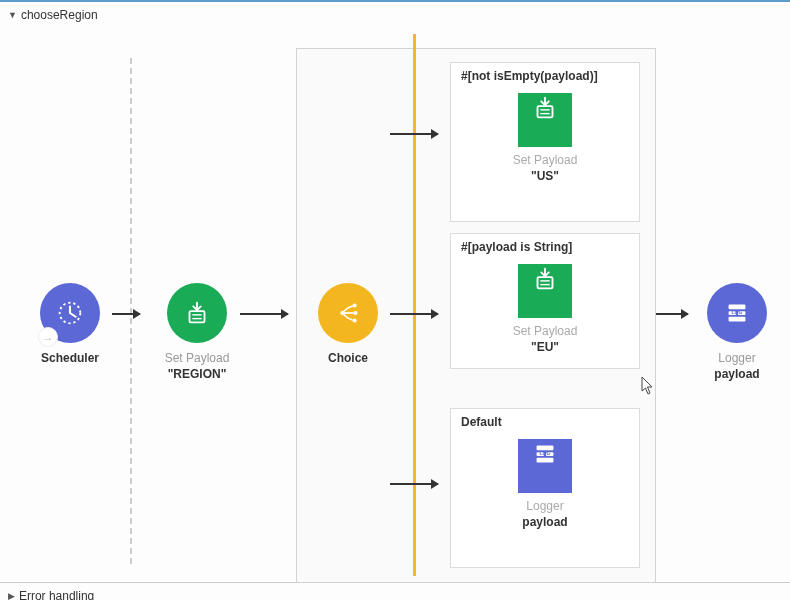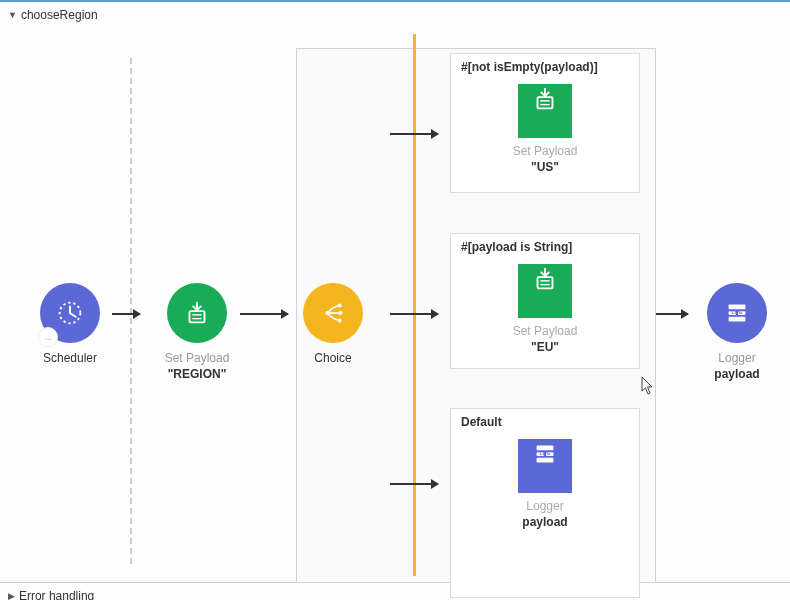--- a/index.html
+++ b/index.html
@@ -48,21 +48,21 @@
     width: 60px;
     height: 60px;
     border-radius: 50%;
     margin: 0 auto 8px;
     display: flex;
     align-items: center;
     justify-content: center;
     position: relative;
   }
   .node .label1 { color: #999; font-size: 12px; }
-  .node .label1.strong { color: #333; font-weight: 400; }
+  .node .label1.strong { color: #333; font-weight: 700; }
   .node .label2 { color: #333; font-weight: 600; font-size: 12px; margin-top: 2px; }
 
   
   .c-blue { background: #5b68d6; }
   .c-green { background: #1aab57; }
   .c-orange { background: #f4b61f; }
   .c-indigo { background: #5b68d6; }
 
   
   .circle svg { width: 30px; height: 30px; }
@@ -182,42 +182,42 @@
       </svg>
     </div>
     <div class="label1">Set Payload</div>
     <div class="label2">"REGION"</div>
   </div>
 
   <div class="arrow" style="left:240px; top:285px; width:48px"></div>
 
   <div class="choice-box" style="left:296px; top:20px; width:360px; height:535px"></div>
 
-  <div class="node" style="left:288px; top:255px">
+  <div class="node" style="left:303px; top:255px">
     <div class="circle c-orange">
       <svg viewBox="0 0 32 32">
         <circle cx="10" cy="16" r="2.2" fill="#fff"></circle>
         <circle cx="23" cy="8" r="2.2" fill="#fff"></circle>
         <circle cx="24" cy="16" r="2.2" fill="#fff"></circle>
         <circle cx="23" cy="24" r="2.2" fill="#fff"></circle>
         <path d="M10 16 Q15 10 21 8.5" fill="none" stroke="#fff" stroke-width="1.8"></path>
         <path d="M10 16 L22 16" fill="none" stroke="#fff" stroke-width="1.8"></path>
         <path d="M10 16 Q15 22 21 23.5" fill="none" stroke="#fff" stroke-width="1.8"></path>
       </svg>
     </div>
     <div class="label1 strong">Choice</div>
   </div>
 
   <div class="choice-yellow" style="left:413px"></div>
 
   <div class="arrow" style="left:390px; top:105px; width:48px"></div>
   <div class="arrow" style="left:390px; top:285px; width:48px"></div>
   <div class="arrow" style="left:390px; top:455px; width:48px"></div>
 
-  <div class="branch" style="left:450px; top:25px; height:140px">
+  <div class="branch" style="left:450px; top:34px; height:160px">
     <div class="bheader">#[not isEmpty(payload)]</div>
     <div class="bbody">
       <div class="circle c-green">
         <svg viewBox="0 0 32 32">
           <path d="M16 5 L16 12 M12 9 L16 13 L20 9" fill="none" stroke="#fff" stroke-width="2" stroke-linecap="round" stroke-linejoin="round"></path>
           <rect x="8" y="14" width="16" height="12" rx="1.5" fill="none" stroke="#fff" stroke-width="2"></rect>
           <line x1="11" y1="18" x2="21" y2="18" stroke="#fff" stroke-width="1.5"></line>
           <line x1="11" y1="22" x2="21" y2="22" stroke="#fff" stroke-width="1.5"></line>
         </svg>
       </div>
@@ -235,21 +235,21 @@
           <rect x="8" y="14" width="16" height="12" rx="1.5" fill="none" stroke="#fff" stroke-width="2"></rect>
           <line x1="11" y1="18" x2="21" y2="18" stroke="#fff" stroke-width="1.5"></line>
           <line x1="11" y1="22" x2="21" y2="22" stroke="#fff" stroke-width="1.5"></line>
         </svg>
       </div>
       <div class="bl1">Set Payload</div>
       <div class="bl2">"EU"</div>
     </div>
   </div>
 
-  <div class="branch" style="left:450px; top:380px; height:190px">
+  <div class="branch" style="left:450px; top:380px; height:160px">
     <div class="bheader">Default</div>
     <div class="bbody">
       <div class="circle c-indigo">
         <svg viewBox="0 0 32 32">
           <rect x="7" y="7" width="18" height="5" rx="1" fill="#fff"></rect>
           <rect x="7" y="14" width="8" height="4" rx="1" fill="#fff"></rect>
           <rect x="17" y="14" width="8" height="4" rx="1" fill="#fff"></rect>
           <rect x="7" y="20" width="18" height="5" rx="1" fill="#fff"></rect>
           <text x="16" y="17.5" text-anchor="middle" font-size="5.5" font-weight="700" fill="#5b68d6">LOG</text>
         </svg>

